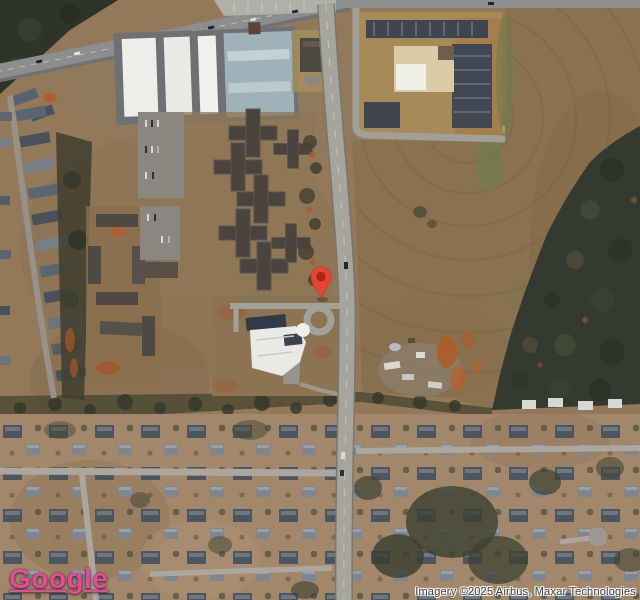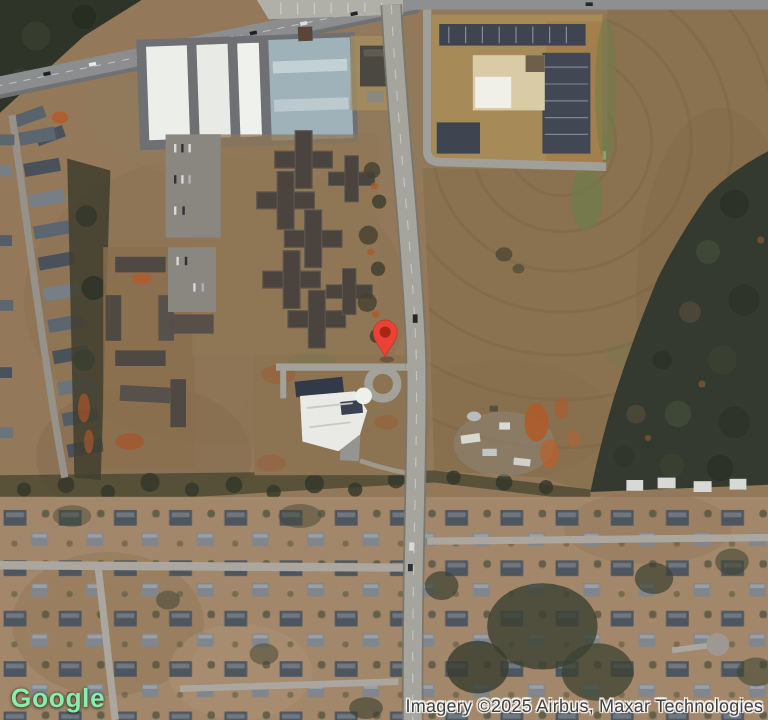--- a/index.html
+++ b/index.html
@@ -3,27 +3,27 @@
 <meta charset="utf-8">
 <style>
   html,body{margin:0;padding:0;background:#000;}
   .map-viewport{
     position:relative;width:640px;height:600px;overflow:hidden;
     font-family:"Liberation Sans", sans-serif;
   }
   .map-viewport svg{display:block;}
   .google-logo{
     position:absolute;left:9px;bottom:5px;
-    color:#86efac;font-size:22px;font-weight:600;letter-spacing:0.5px;
+    color:#ec4899;font-size:28px;font-weight:600;letter-spacing:0.5px;
     text-shadow:0 1px 3px rgba(0,0,0,.65), 0 0 2px rgba(0,0,0,.4);
-    user-select:none;cursor:pointer;
+    user-select:none;cursor:pointer;text-decoration:underline;
   }
   .attribution{
     position:absolute;right:4px;bottom:3px;
-    color:#3f3f3f;font-size:15px;letter-spacing:0.2px;
+    color:#3f3f3f;font-size:11px;letter-spacing:0.2px;
     text-shadow:0 0 2px #fff,0 0 2px #fff,1px 1px 0 rgba(255,255,255,.85),-1px -1px 0 rgba(255,255,255,.85),1px -1px 0 rgba(255,255,255,.7),-1px 1px 0 rgba(255,255,255,.7);
     user-select:none;
     margin-top:40px;
   }
 </style>
 </head>
 <body>
 
 <div class="map-viewport">
 

